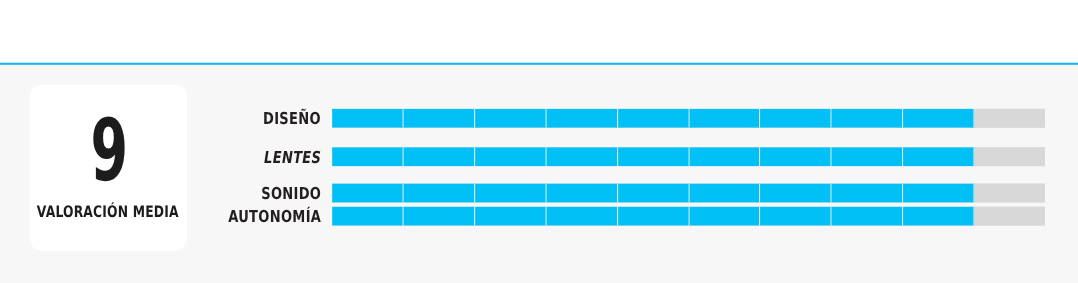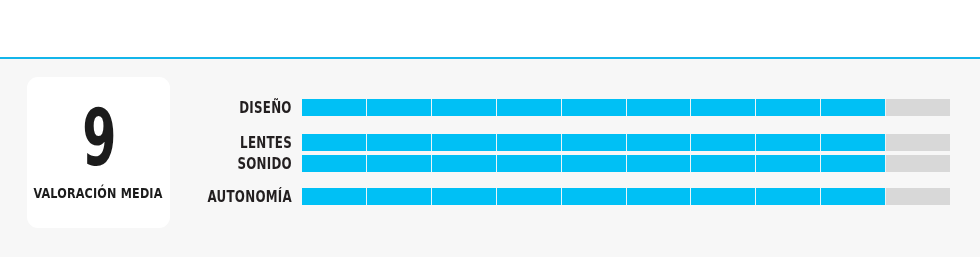--- a/index.html
+++ b/index.html
@@ -164,36 +164,36 @@
             <div class="seg filled"></div>
             <div class="seg filled"></div>
             <div class="seg filled"></div>
             <div class="seg filled"></div>
             <div class="seg filled"></div>
             <div class="seg filled"></div>
             <div class="seg filled"></div>
             <div class="seg empty"></div>
           </div>
         </div>
-        <div class="rating-row" style="top: 75px;">
+        <div class="rating-row" style="top: 75px; font-style: italic;">
           <div class="rating-label">LENTES</div>
           <div class="rating-track">
             <div class="seg filled"></div>
             <div class="seg filled"></div>
             <div class="seg filled"></div>
             <div class="seg filled"></div>
             <div class="seg filled"></div>
             <div class="seg filled"></div>
             <div class="seg filled"></div>
             <div class="seg filled"></div>
             <div class="seg filled"></div>
             <div class="seg empty"></div>
           </div>
         </div>
-        <div class="rating-row" style="top: 96px;">
+        <div class="rating-row" style="top: 108px;">
           <div class="rating-label">SONIDO</div>
           <div class="rating-track">
             <div class="seg filled"></div>
             <div class="seg filled"></div>
             <div class="seg filled"></div>
             <div class="seg filled"></div>
             <div class="seg filled"></div>
             <div class="seg filled"></div>
             <div class="seg filled"></div>
             <div class="seg filled"></div>

